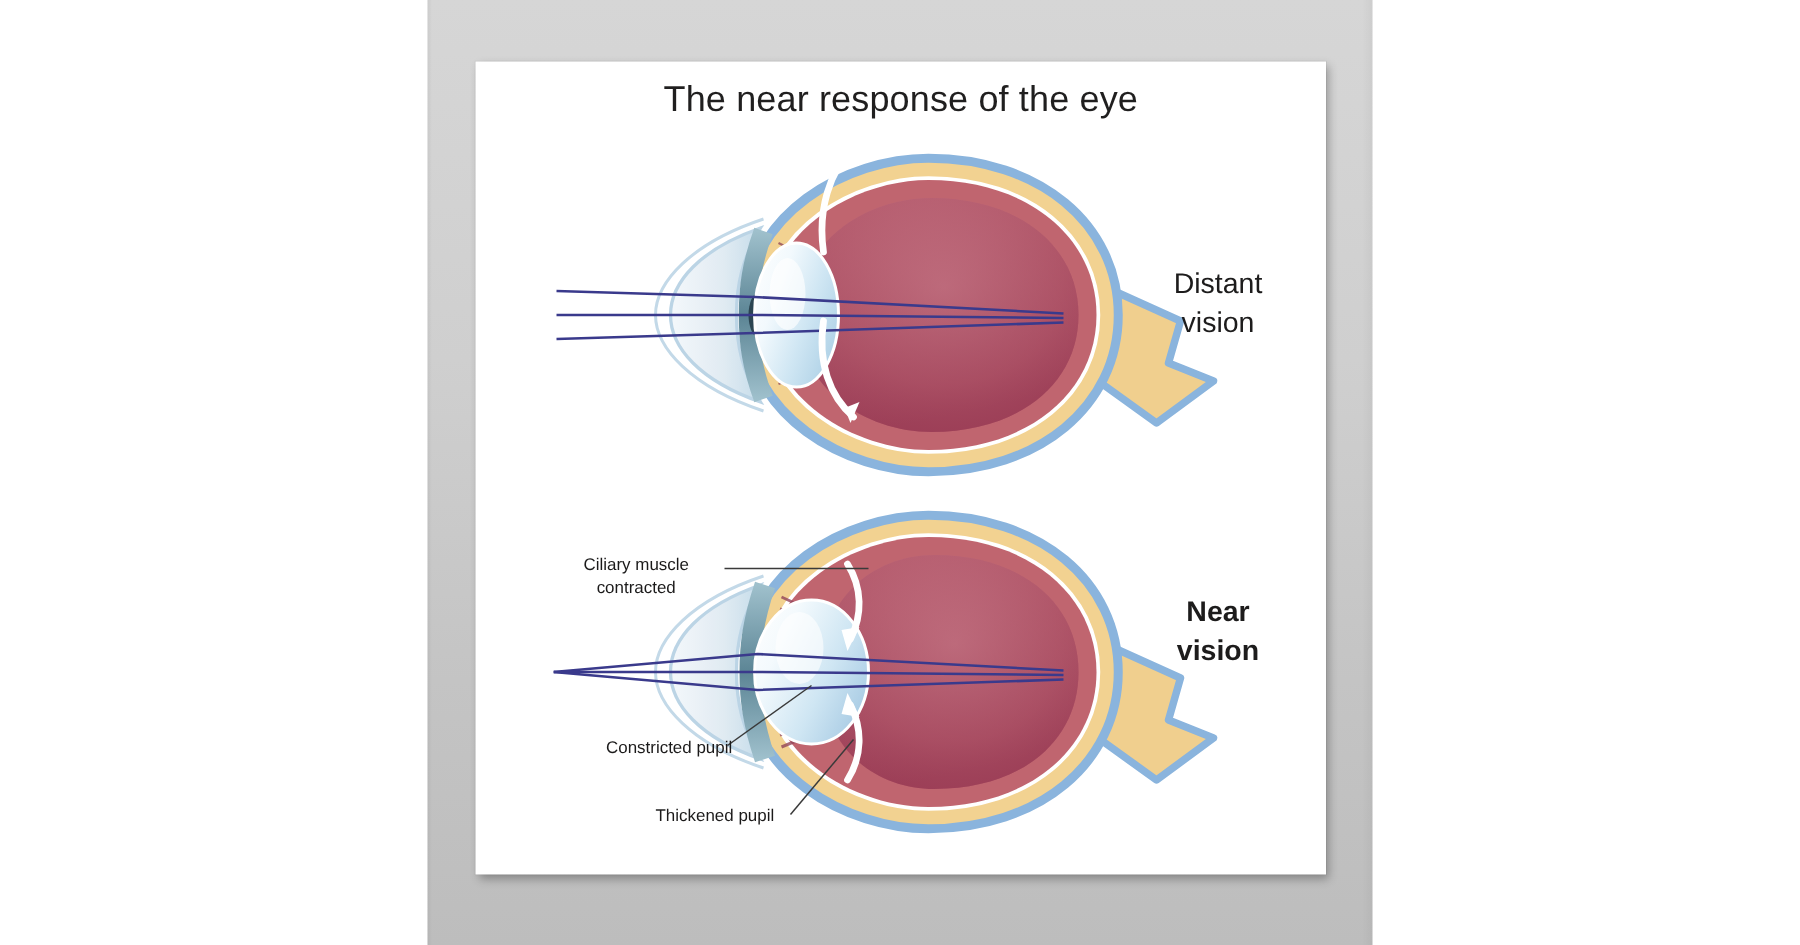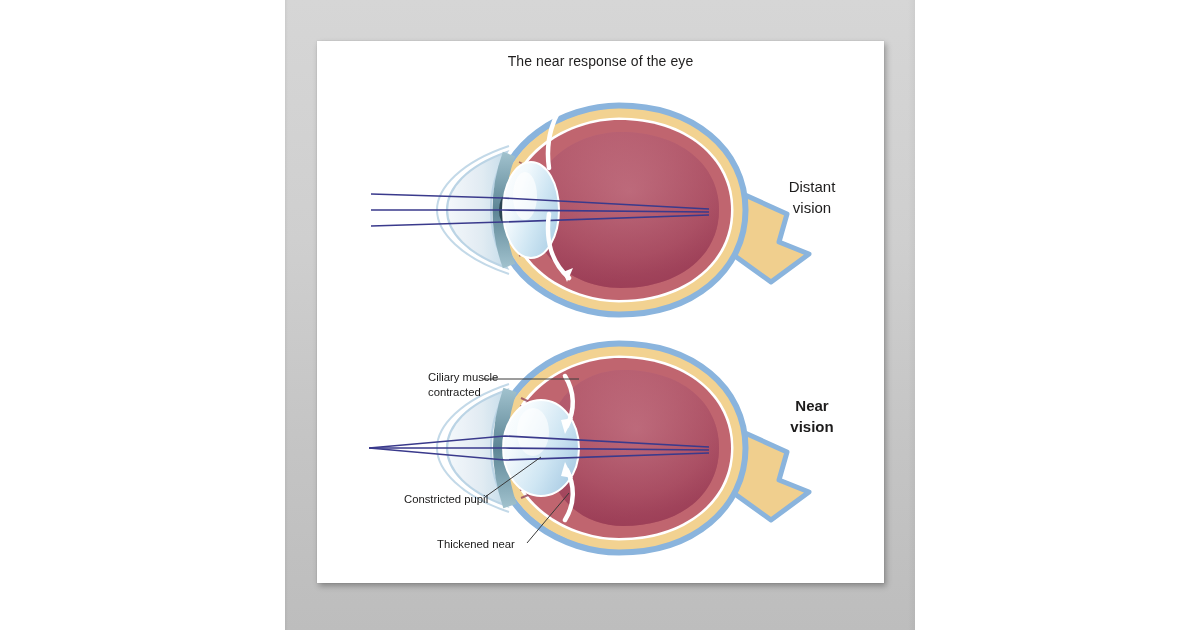--- a/index.html
+++ b/index.html
@@ -29,39 +29,39 @@
   .poster{
     position:absolute;left:317px;top:41px;width:567px;height:542px;
     background:#ffffff;
     box-shadow:2px 3px 6px rgba(0,0,0,.30), 0 0 0 .5px rgba(0,0,0,.06);
   }
   .poster-inner{position:absolute;inset:0;overflow:hidden;}
 
   .poster-title{
     position:absolute;left:0;right:0;top:12px;
     text-align:center;
-    font-size:14px;color:#201f1f;letter-spacing:.1px;
+    font-size:24px;color:#201f1f;letter-spacing:.1px;
   }
 
   .eye-svg{position:absolute;display:block;}
   #eye-distant{left:52px;top:55px;width:470px;height:228px;}
   #eye-near{left:52px;top:283px;width:470px;height:250px;}
 
   .side-label{
     position:absolute;text-align:center;
-    font-size:15px;line-height:1.38;color:#1d1c1c;
+    font-size:19px;line-height:1.38;color:#1d1c1c;
   }
   #label-distant{left:440px;top:136px;width:110px;}
   #label-near{left:440px;top:355px;width:110px;font-weight:bold;}
 
   .callout{
     position:absolute;font-size:11.3px;line-height:1.32;color:#1b1a1a;
     white-space:nowrap;
   }
-  #callout-ciliary{left:72px;top:329px;text-align:left;margin-left:39px;}
+  #callout-ciliary{left:72px;top:329px;text-align:center;}
   #callout-pupil{left:71px;top:451px;margin-left:16px;}
   #callout-lens{left:120px;top:496px;}
 
   .leaders{position:absolute;left:0;top:0;width:567px;height:542px;pointer-events:none;}
 </style>
 </head>
 <body>
 
 <div id="stage">
 
@@ -329,18 +329,18 @@
       <div class="callout" id="callout-ciliary">
         <div>Ciliary muscle</div>
         <div>contracted</div>
       </div>
 
       <div class="callout" id="callout-pupil">
         <div>Constricted pupil</div>
       </div>
 
       <div class="callout" id="callout-lens">
-        <div>Thickened near</div>
+        <div>Thickened pupil</div>
       </div>
 
     </div>
   </div>
 </div>
 
 </body></html>

